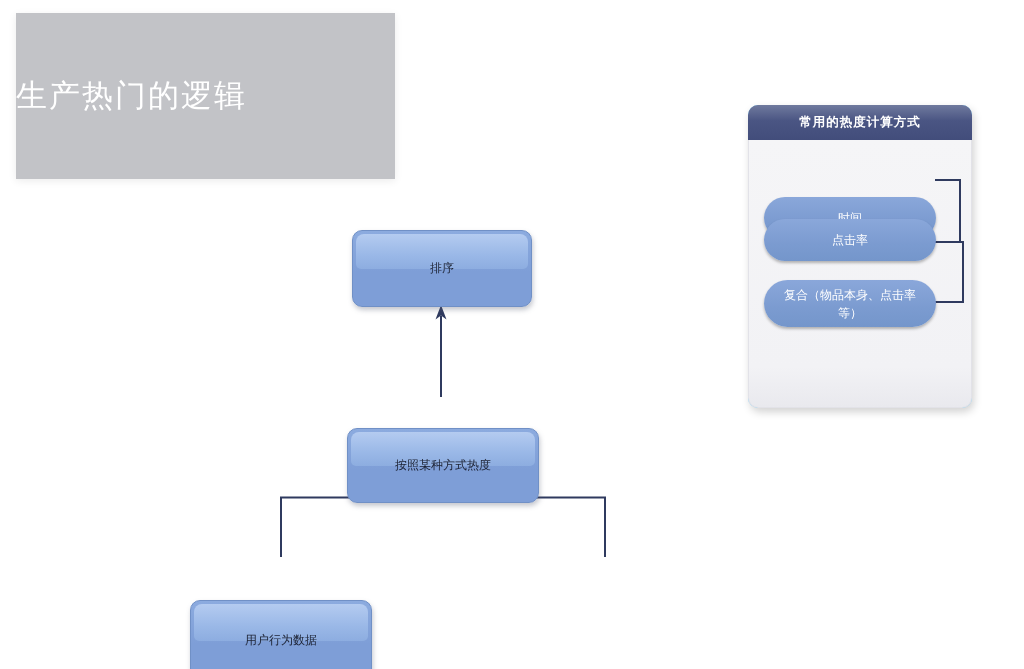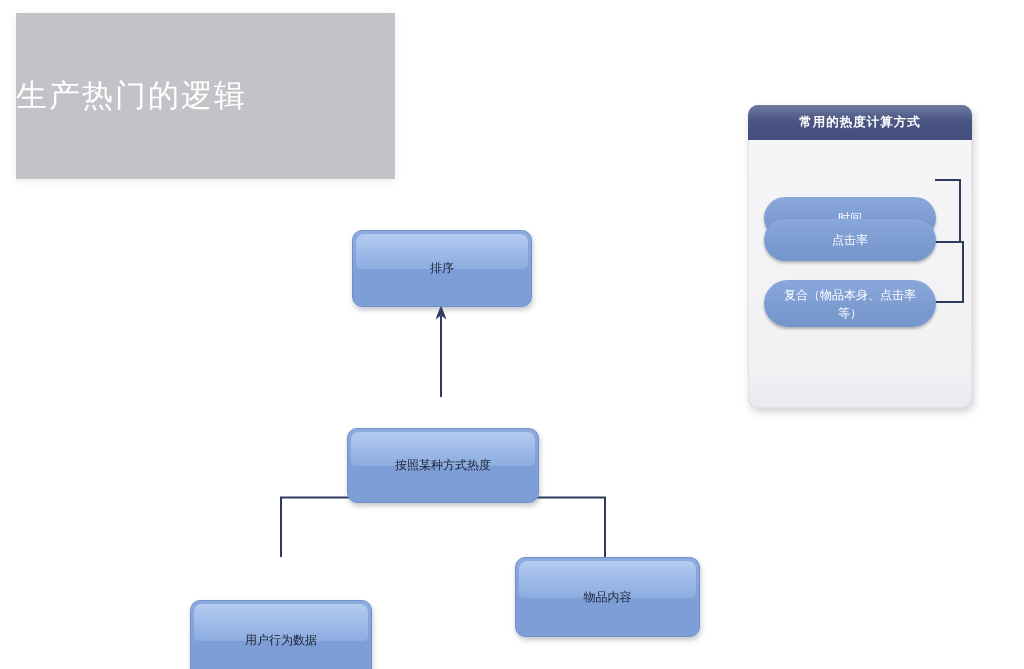--- a/index.html
+++ b/index.html
@@ -94,23 +94,20 @@
 
   <div class="node" id="node-sort">
     <span class="lbl">排序</span>
   </div>
   <div class="node" id="node-method">
     <span class="lbl">按照某种方式热度</span>
   </div>
   <div class="node" id="node-behavior">
     <span class="lbl">用户行为数据</span>
   </div>
-  <div class="node" id="node-content">
-    <span class="lbl">物品内容</span>
-  </div>
 
   <div class="panel">
     <div class="panel-header">
       <span>常用的热度计算方式</span>
     </div>
     <div class="panel-body">
       <svg class="conn" width="224" height="268" viewBox="0 0 224 268">
         <path d="M186,40 L211,40 L211,102 L186,102" fill="none" stroke="#2f3a5f" stroke-width="2"></path>
         <path d="M186,102 L214,102 L214,162 L186,162" fill="none" stroke="#2f3a5f" stroke-width="2"></path>
       </svg>

